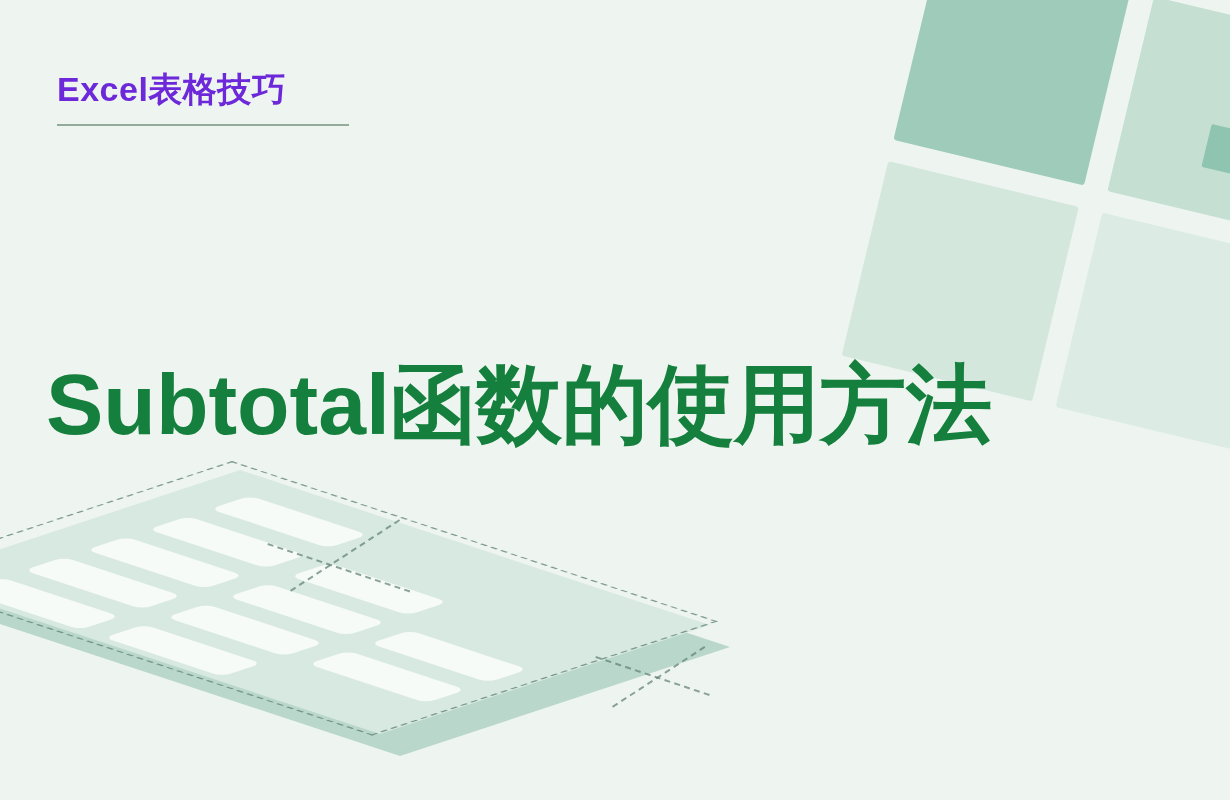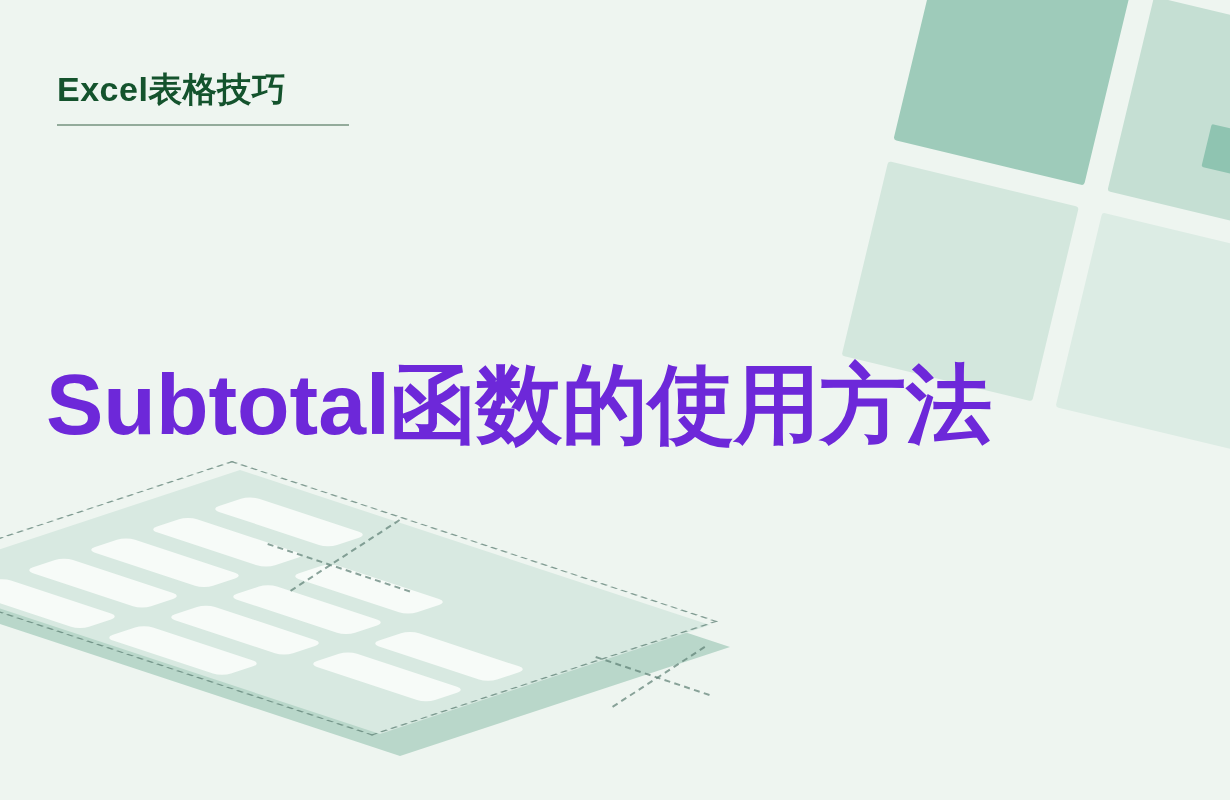--- a/index.html
+++ b/index.html
@@ -118,41 +118,41 @@
   .kicker-wrap {
     position: absolute;
     left: 57px;
     top: 68px;
     width: 600px;
   }
   .kicker {
     font-size: 34px;
     font-weight: 700;
     letter-spacing: 0.5px;
-    color: #14532d;
+    color: #6d28d9;
     line-height: 1.25;
     white-space: nowrap;
   }
   .kicker-rule {
     margin-top: 13px;
     width: 292px;
     height: 2px;
     background: #93ab9b;
   }
 
   .headline {
     position: absolute;
     left: 46px;
     top: 285px;
     width: 1010px;
     font-size: 86px;
     font-weight: 700;
     line-height: 1.42;
     letter-spacing: 0px;
-    color: #6d28d9;
+    color: #15803d;
     white-space: pre-wrap;
   }
 </style>
 </head>
 <body>
 
 <div id="cover">
 
   <div class="deco-layer">
 

